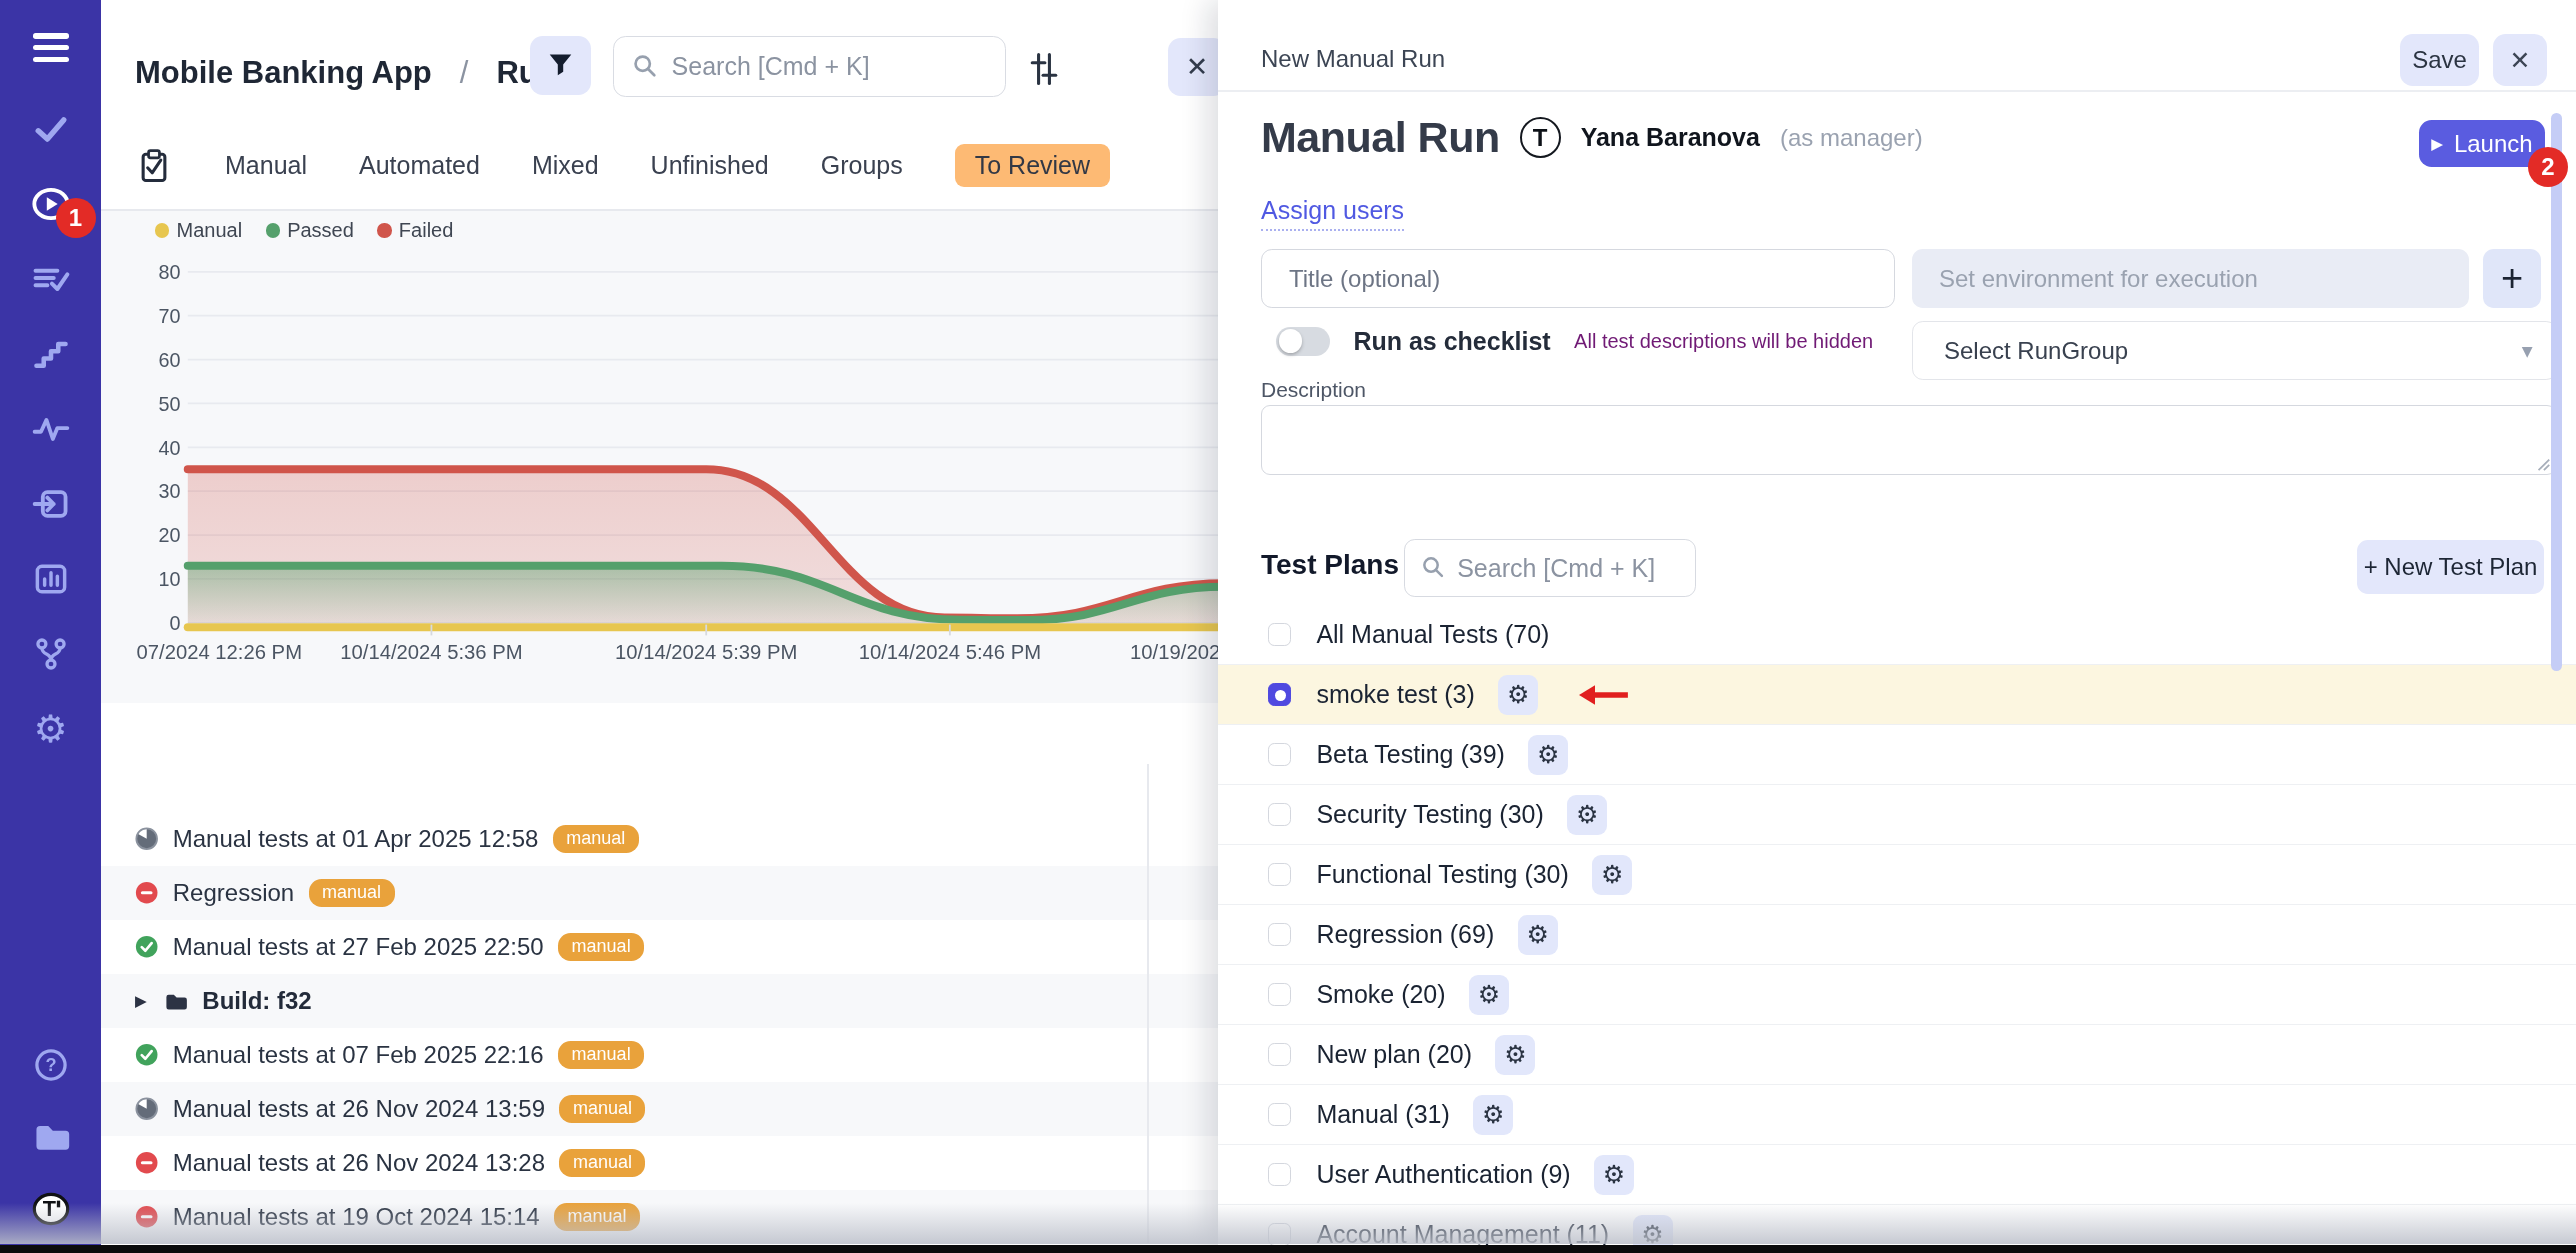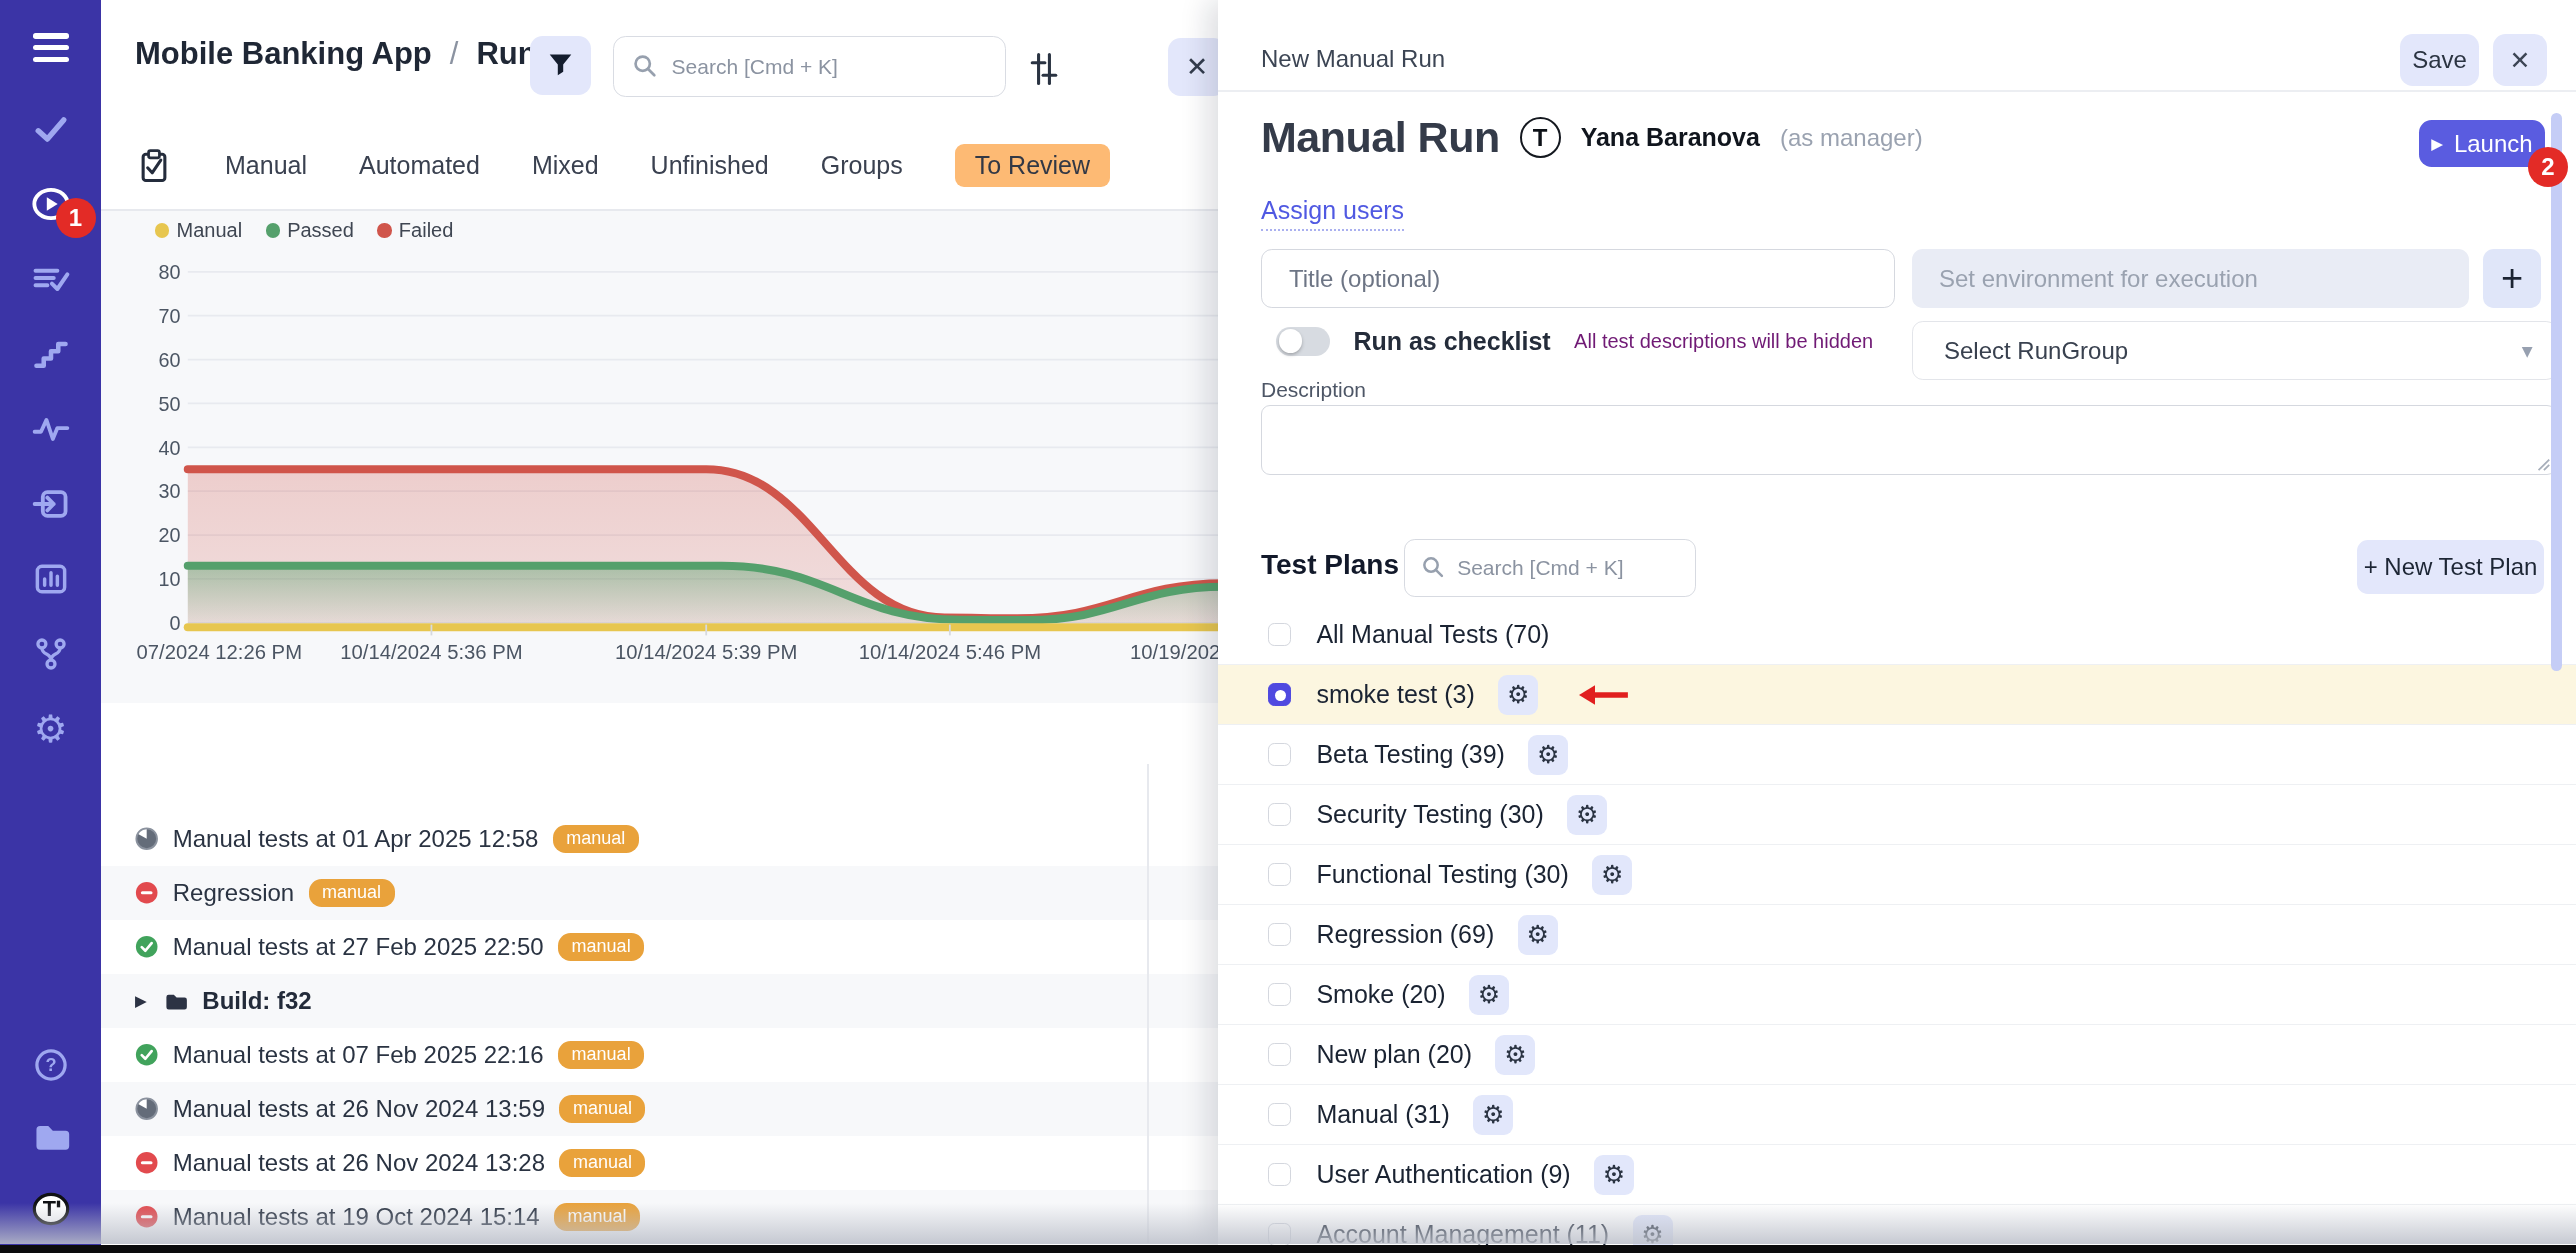--- a/index.html
+++ b/index.html
@@ -15,26 +15,26 @@
   .side-item{position:relative;width:40px;height:40px;display:flex;align-items:center;justify-content:center;cursor:pointer;}
   .side-item svg{display:block;}
   .hamb{display:flex;flex-direction:column;gap:6.3px;width:36px;margin-bottom:12.6px;}
   .hb{height:5.4px;border-radius:2.7px;background:#ffffff;}
   .side-badge{position:absolute;left:25px;top:14.4px;width:40px;height:40px;border-radius:50%;background:#e32b26;color:#fff;
     font-size:24px;font-weight:700;display:flex;align-items:center;justify-content:center;z-index:20;}
   .gear-glyph{font-size:38px;color:#9fa8f0;line-height:1;}
 
   
   #left-panel{left:101px;top:0;width:1124px;height:1254px;background:#fff;z-index:1;}
-  #breadcrumb{left:34px;top:36px;height:58px;display:flex;gap:18px;font-size:31px;font-weight:700;color:#1f2735;}
+  #breadcrumb{left:34px;top:44px;height:58px;display:flex;align-items:center;gap:28px;font-size:31px;font-weight:700;color:#1f2735;}
   #breadcrumb .sep{color:#8b93a1;font-weight:400;}
   .lav-btn{background:#e3e7fb;border-radius:12.6px;display:flex;align-items:center;justify-content:center;cursor:pointer;border:none;}
   #filter-btn{left:429px;top:36px;width:61px;height:59px;}
   #lp-search{left:512px;top:36px;width:393px;height:61px;border:1.8px solid #d9dce3;border-radius:12.6px;background:#fff;display:flex;align-items:center;padding:0 18px;gap:12.6px;box-sizing:border-box;}
-  #lp-search input,#tp-search input{border:none;outline:none;font-size:21px;color:#36404f;width:100%;font-family:inherit;background:transparent;}
+  #lp-search input,#tp-search input{border:none;outline:none;font-size:25px;color:#36404f;width:100%;font-family:inherit;background:transparent;}
   #lp-search input::placeholder,#tp-search input::placeholder{color:#8b93a1;}
   #sliders-icon{left:924px;top:50px;}
   #lp-close{left:1067px;top:38px;width:58px;height:58px;font-size:27px;color:#333c4d;}
 
   #tabs-row{left:34px;top:142px;height:47px;display:flex;align-items:center;gap:52px;}
   .tab{font-size:25px;color:#3a4150;cursor:pointer;white-space:nowrap;}
   #to-review-pill{background:#fdba74;color:#323845;font-size:25px;border-radius:9px;padding:7.2px 20px;cursor:pointer;}
   #lp-div1{left:0;top:209px;width:1124px;height:1.8px;background:#e7e9ee;}
   #chart-zone{left:0;top:211px;width:1124px;height:492px;background:#f7f8fa;}
   #legend{left:54px;top:219px;display:flex;align-items:center;gap:23.4px;}

